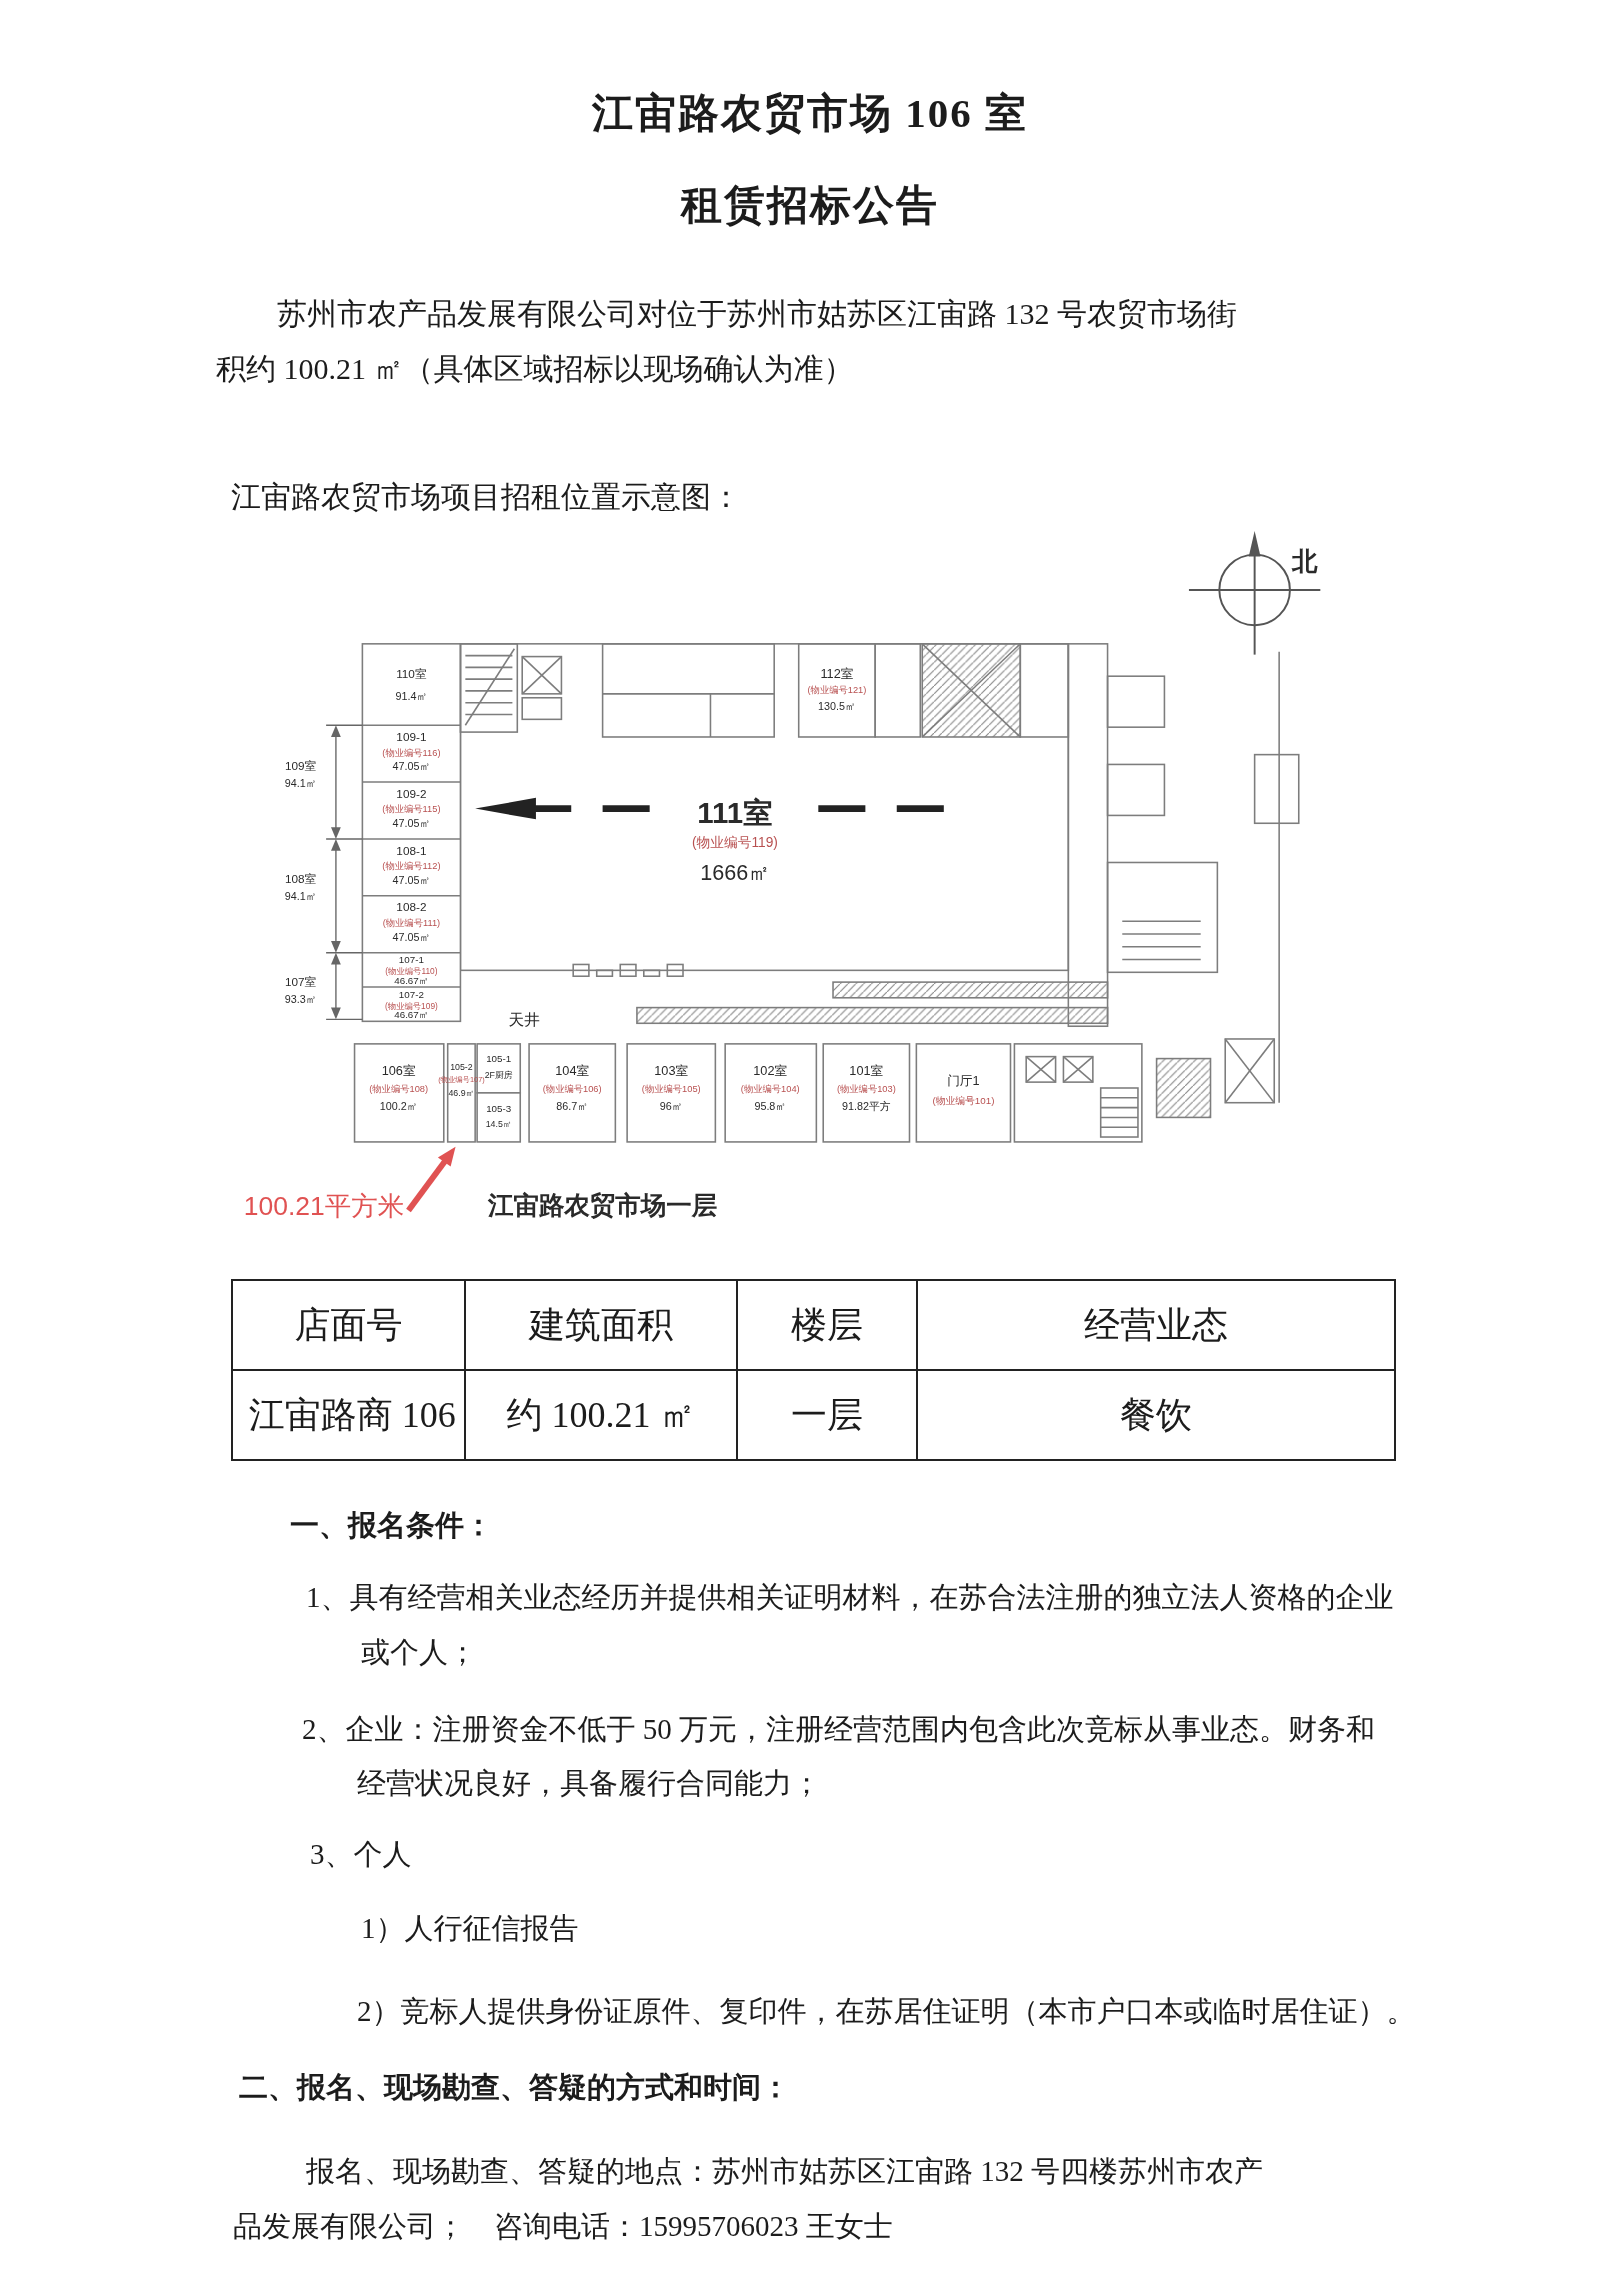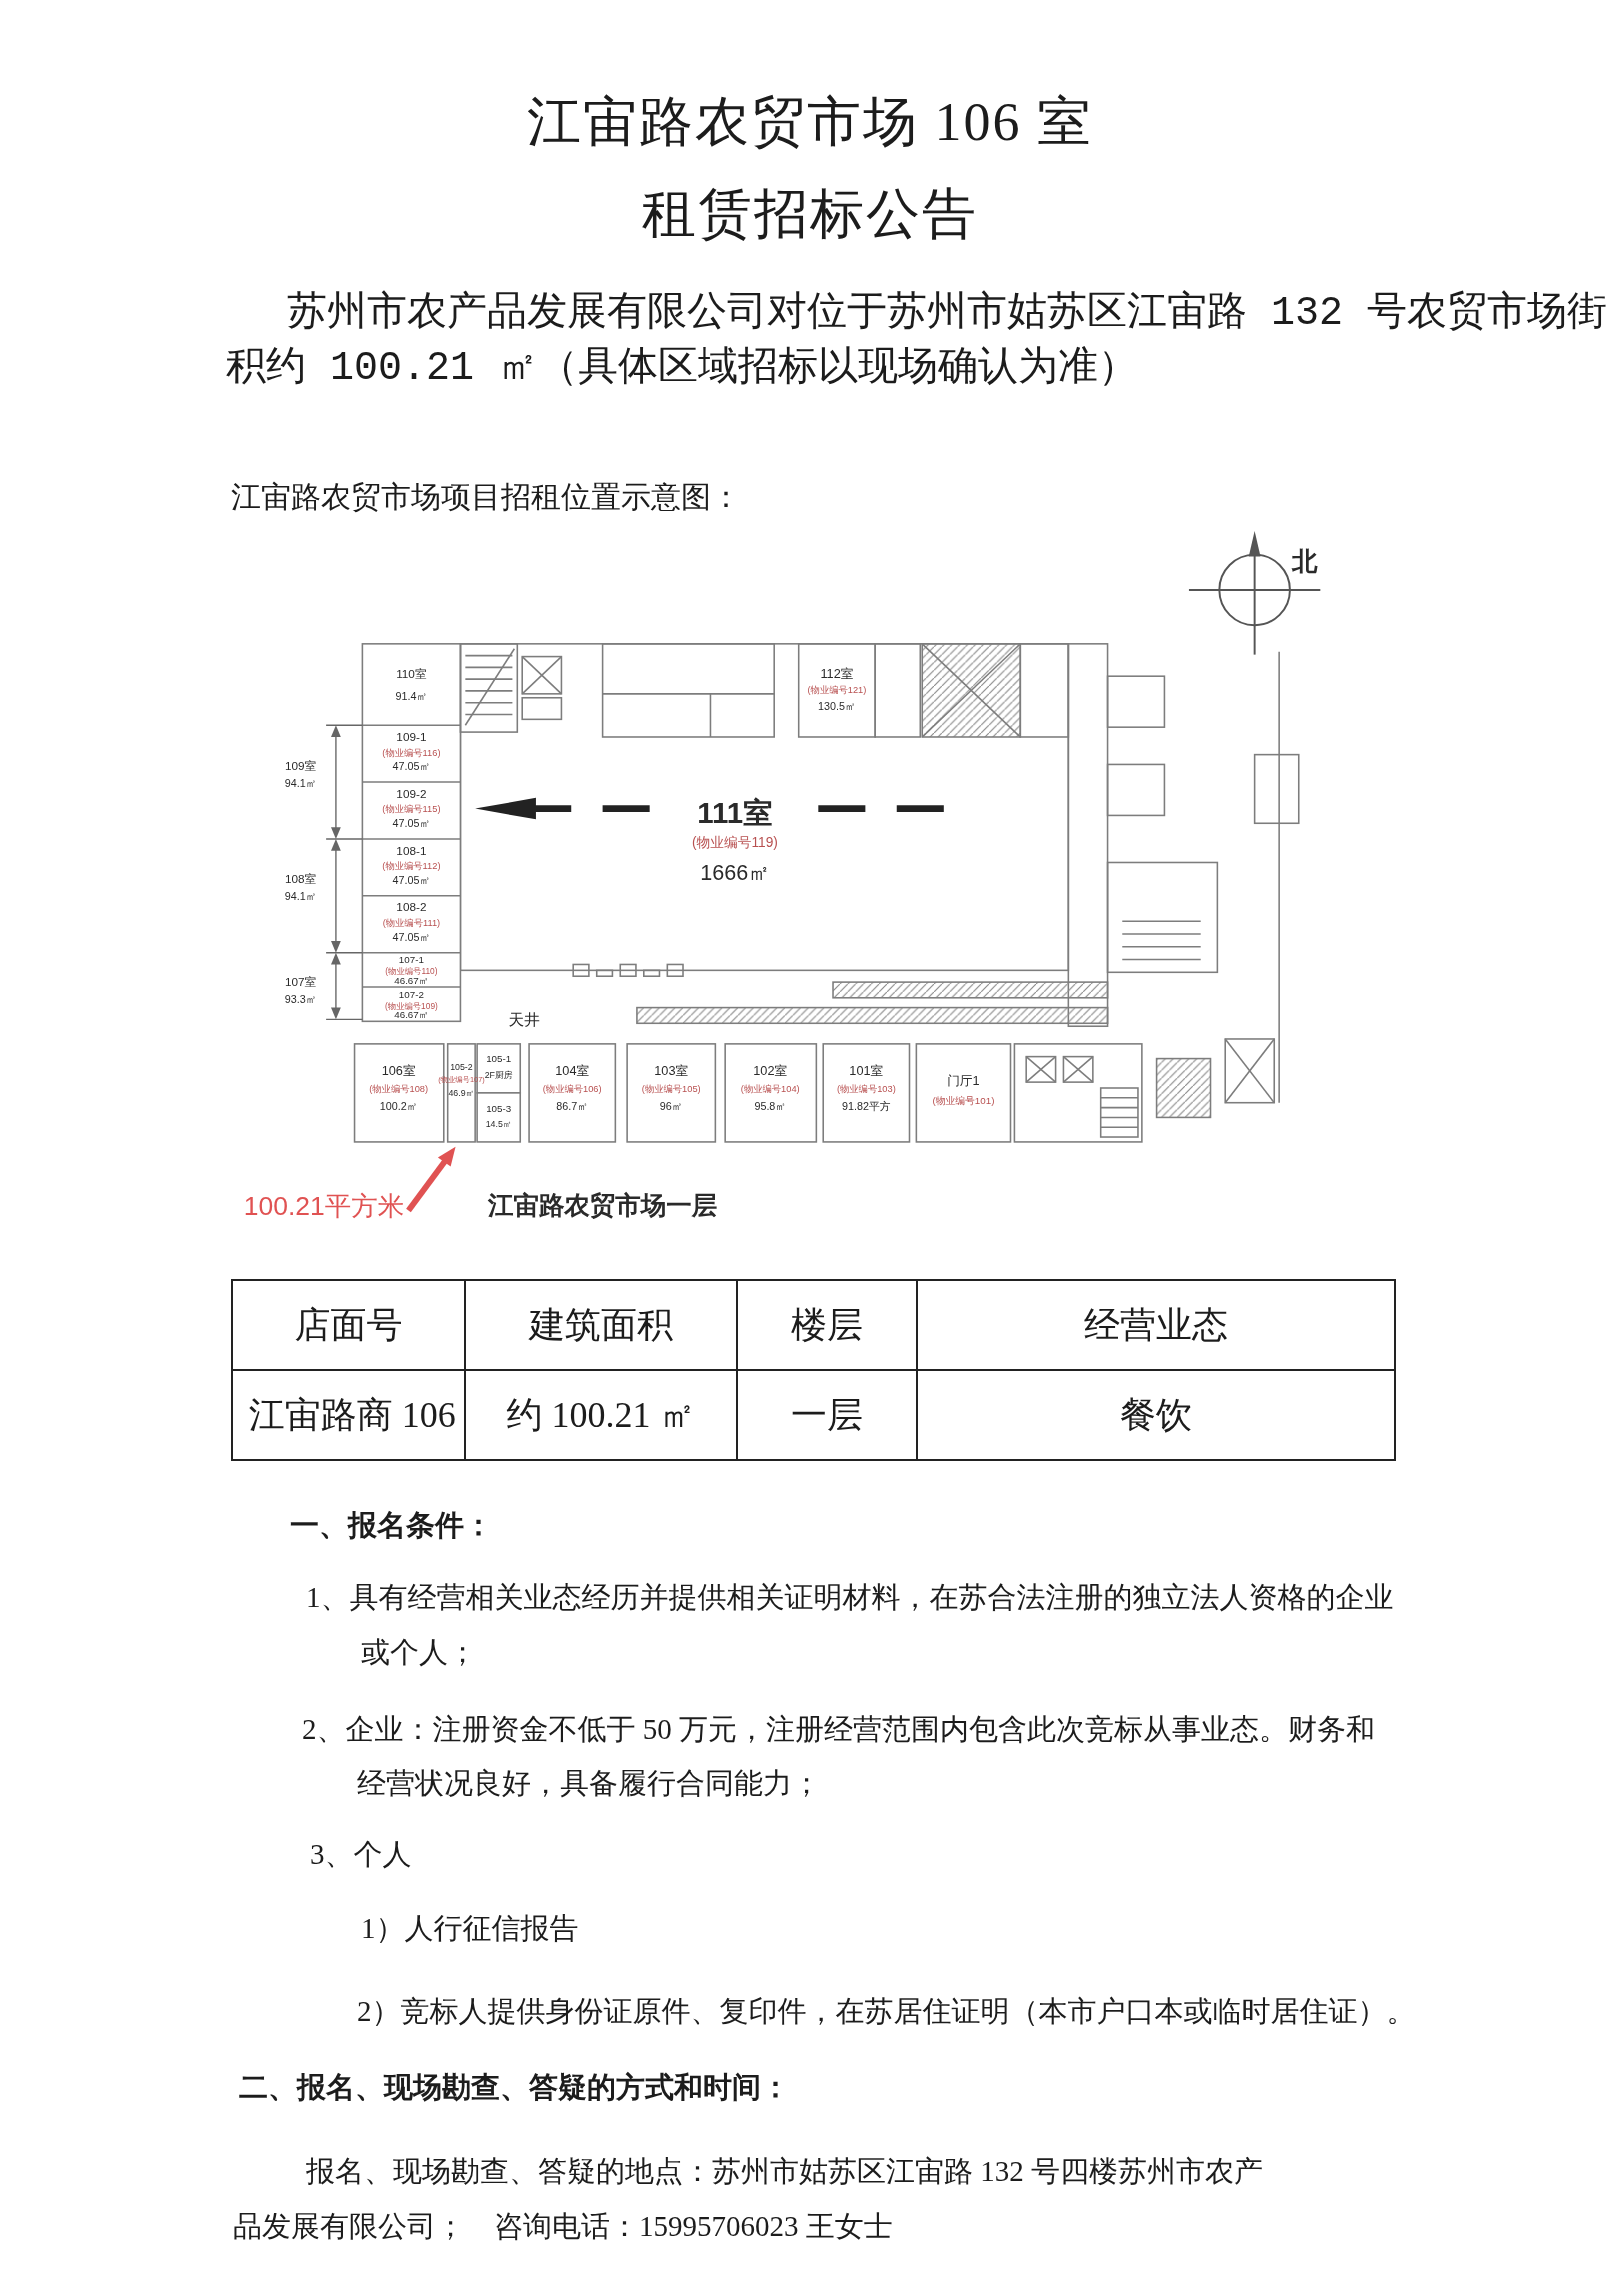--- a/index.html
+++ b/index.html
@@ -1,20 +1,20 @@
 <!DOCTYPE html>
 <html><head>
 <meta charset="utf-8">
 <style>
   html,body{margin:0;padding:0;background:#e8e8e8;}
   .page{position:relative;width:1620px;height:2292px;background:#ffffff;margin:0 auto;
         font-family:"Liberation Serif","DejaVu Serif",serif;color:#1c1c1c;overflow:hidden;}
   .abs{position:absolute;}
-  .title{left:0;width:100%;text-align:center;font-size:54px;font-weight:normal;letter-spacing:2px;}
-  .para{left:226px;width:1176px;font-size:40px;line-height:55px;font-family:Liberation Mono, monospace;}
+  .title{left:0;width:100%;text-align:center;font-size:41px;font-weight:bold;letter-spacing:2px;}
+  .para{left:216px;width:1176px;font-size:30px;line-height:55px;}
   .para .ln{white-space:nowrap;}
   .para .indent{padding-left:61px;}
   .label-line{font-size:30px;white-space:nowrap;}
   .body-line{font-size:29px;white-space:nowrap;}
   .sec-head{font-size:29px;font-weight:bold;font-family:"Liberation Sans","DejaVu Sans",sans-serif;white-space:nowrap;}
   table.shop{position:absolute;left:231px;top:1279px;width:1164px;border-collapse:collapse;table-layout:fixed;
              font-size:36px;}
   table.shop td{border:2px solid #222;height:88px;text-align:center;padding:0;}
   table.shop td.cell-left{text-align:left;padding-left:15.7px;}
   .fp{left:181px;top:529px;width:1206px;height:716px;}

